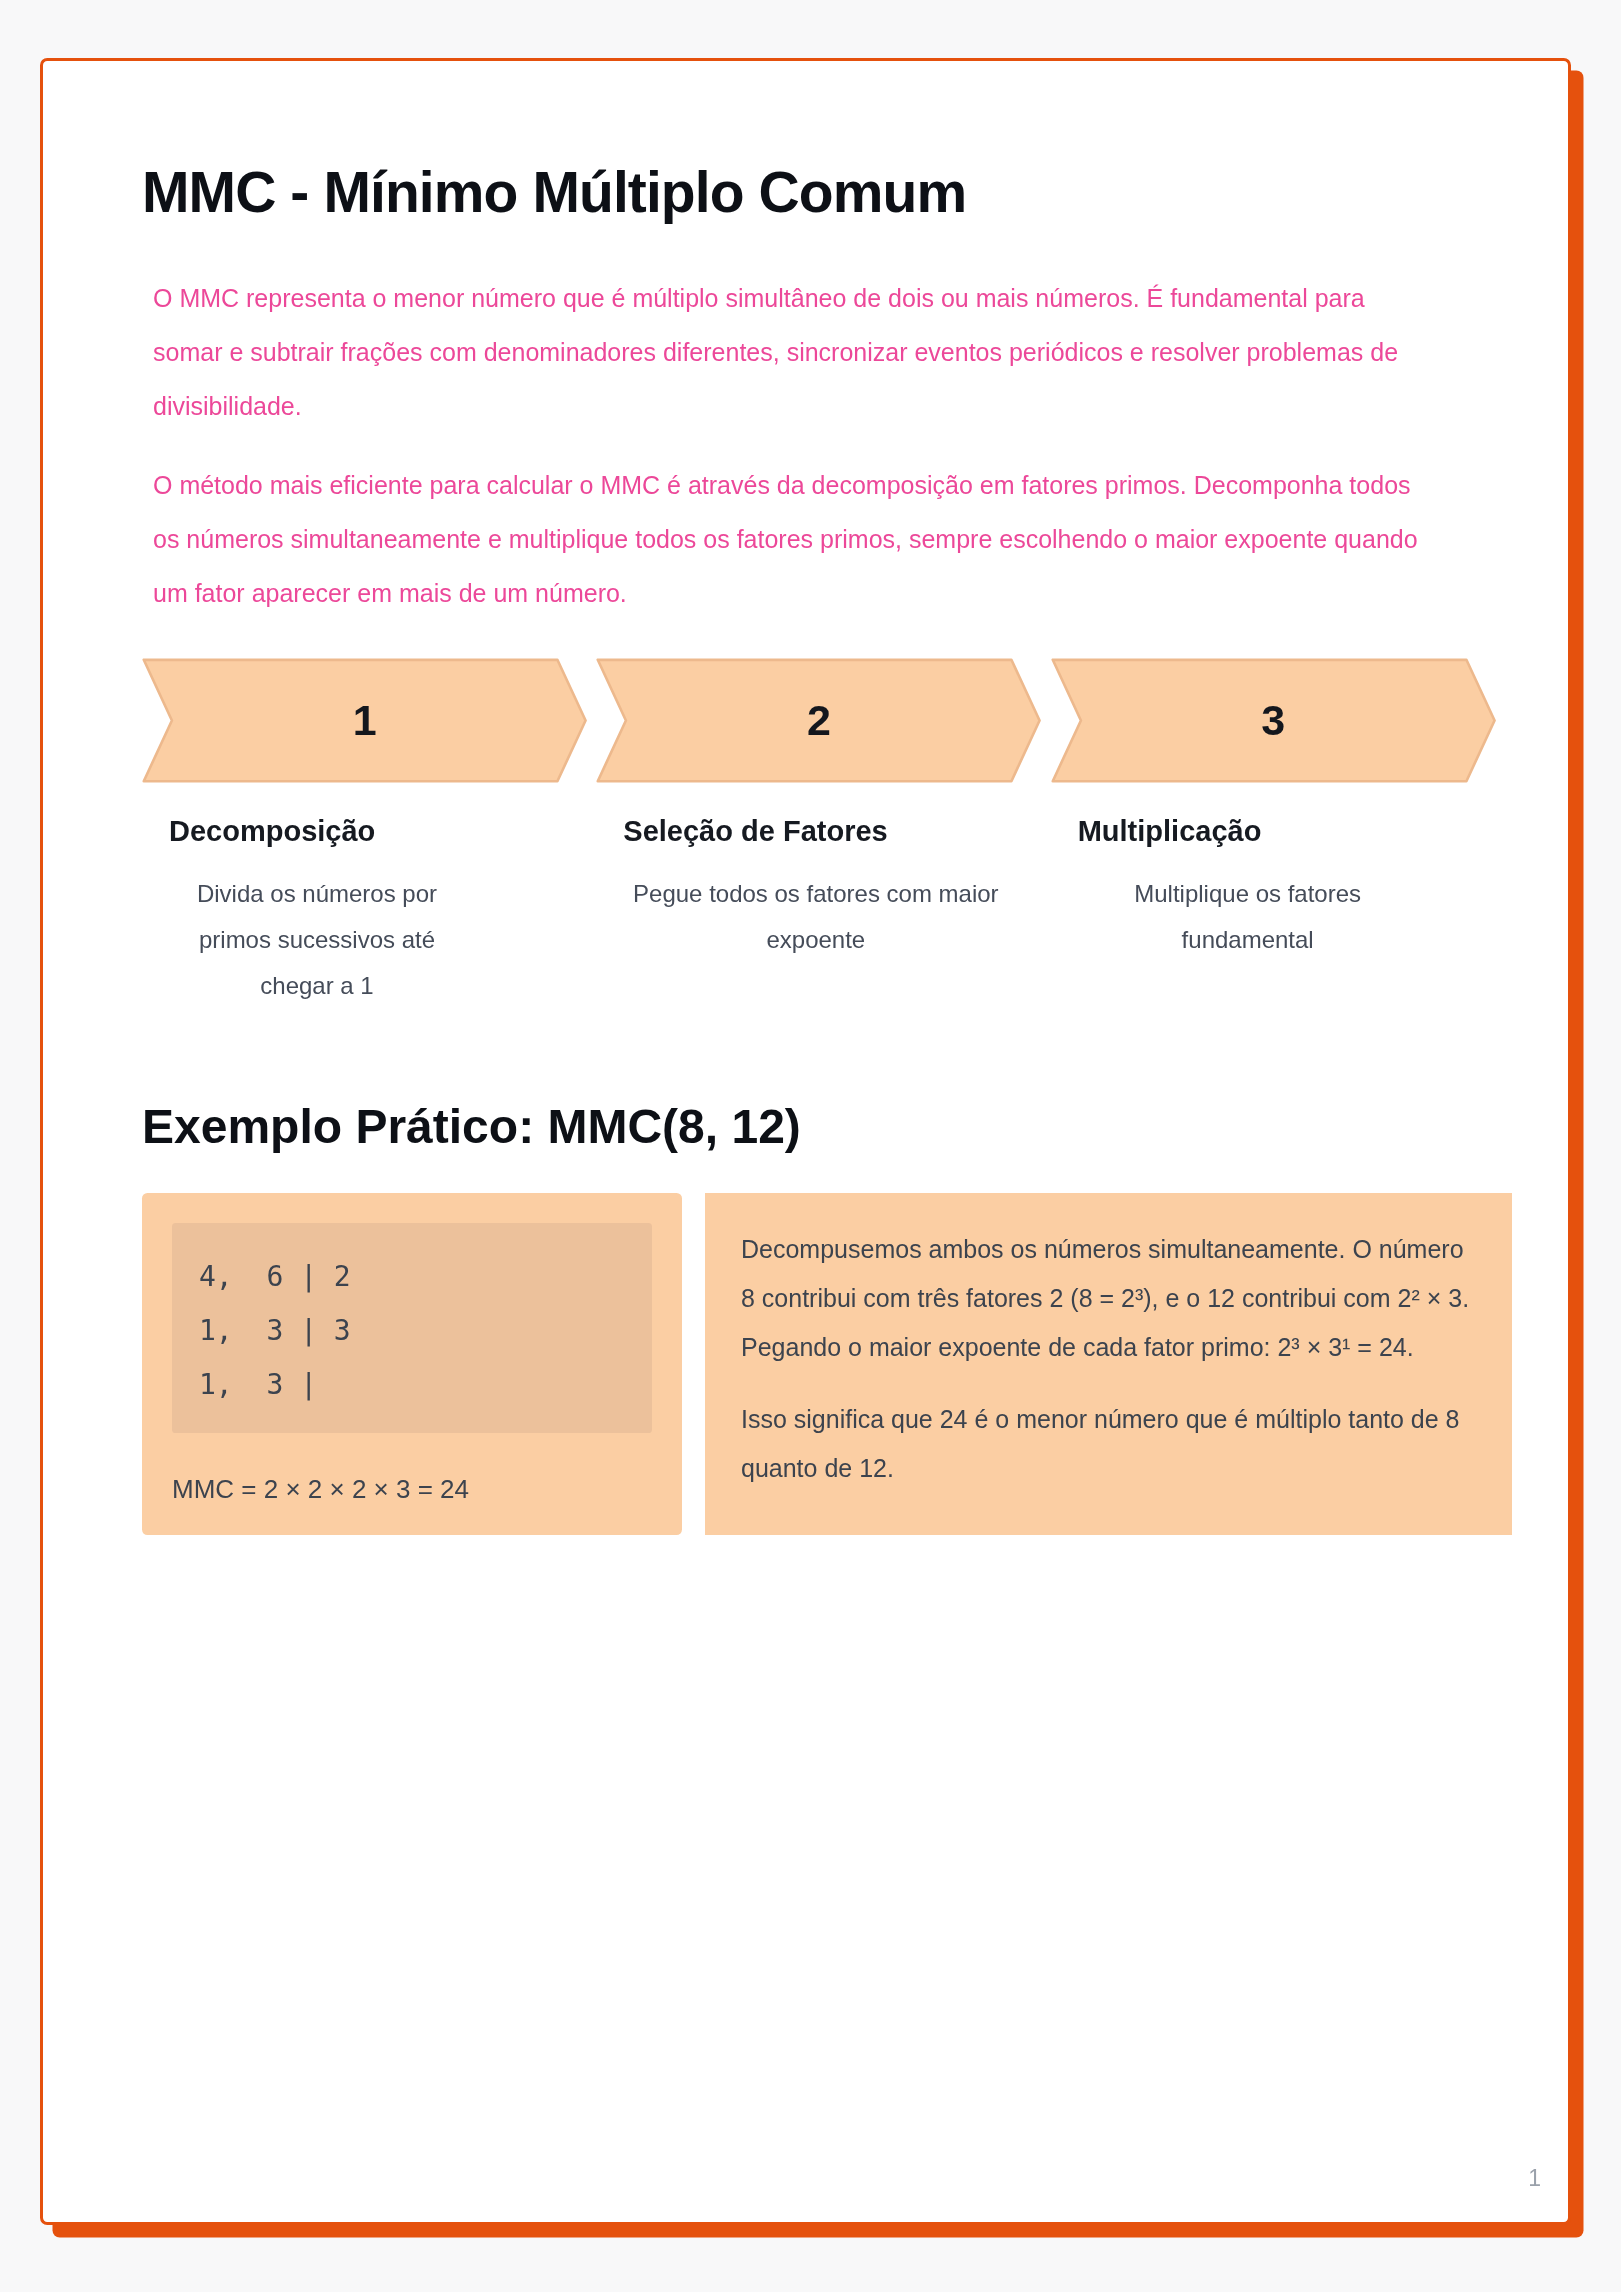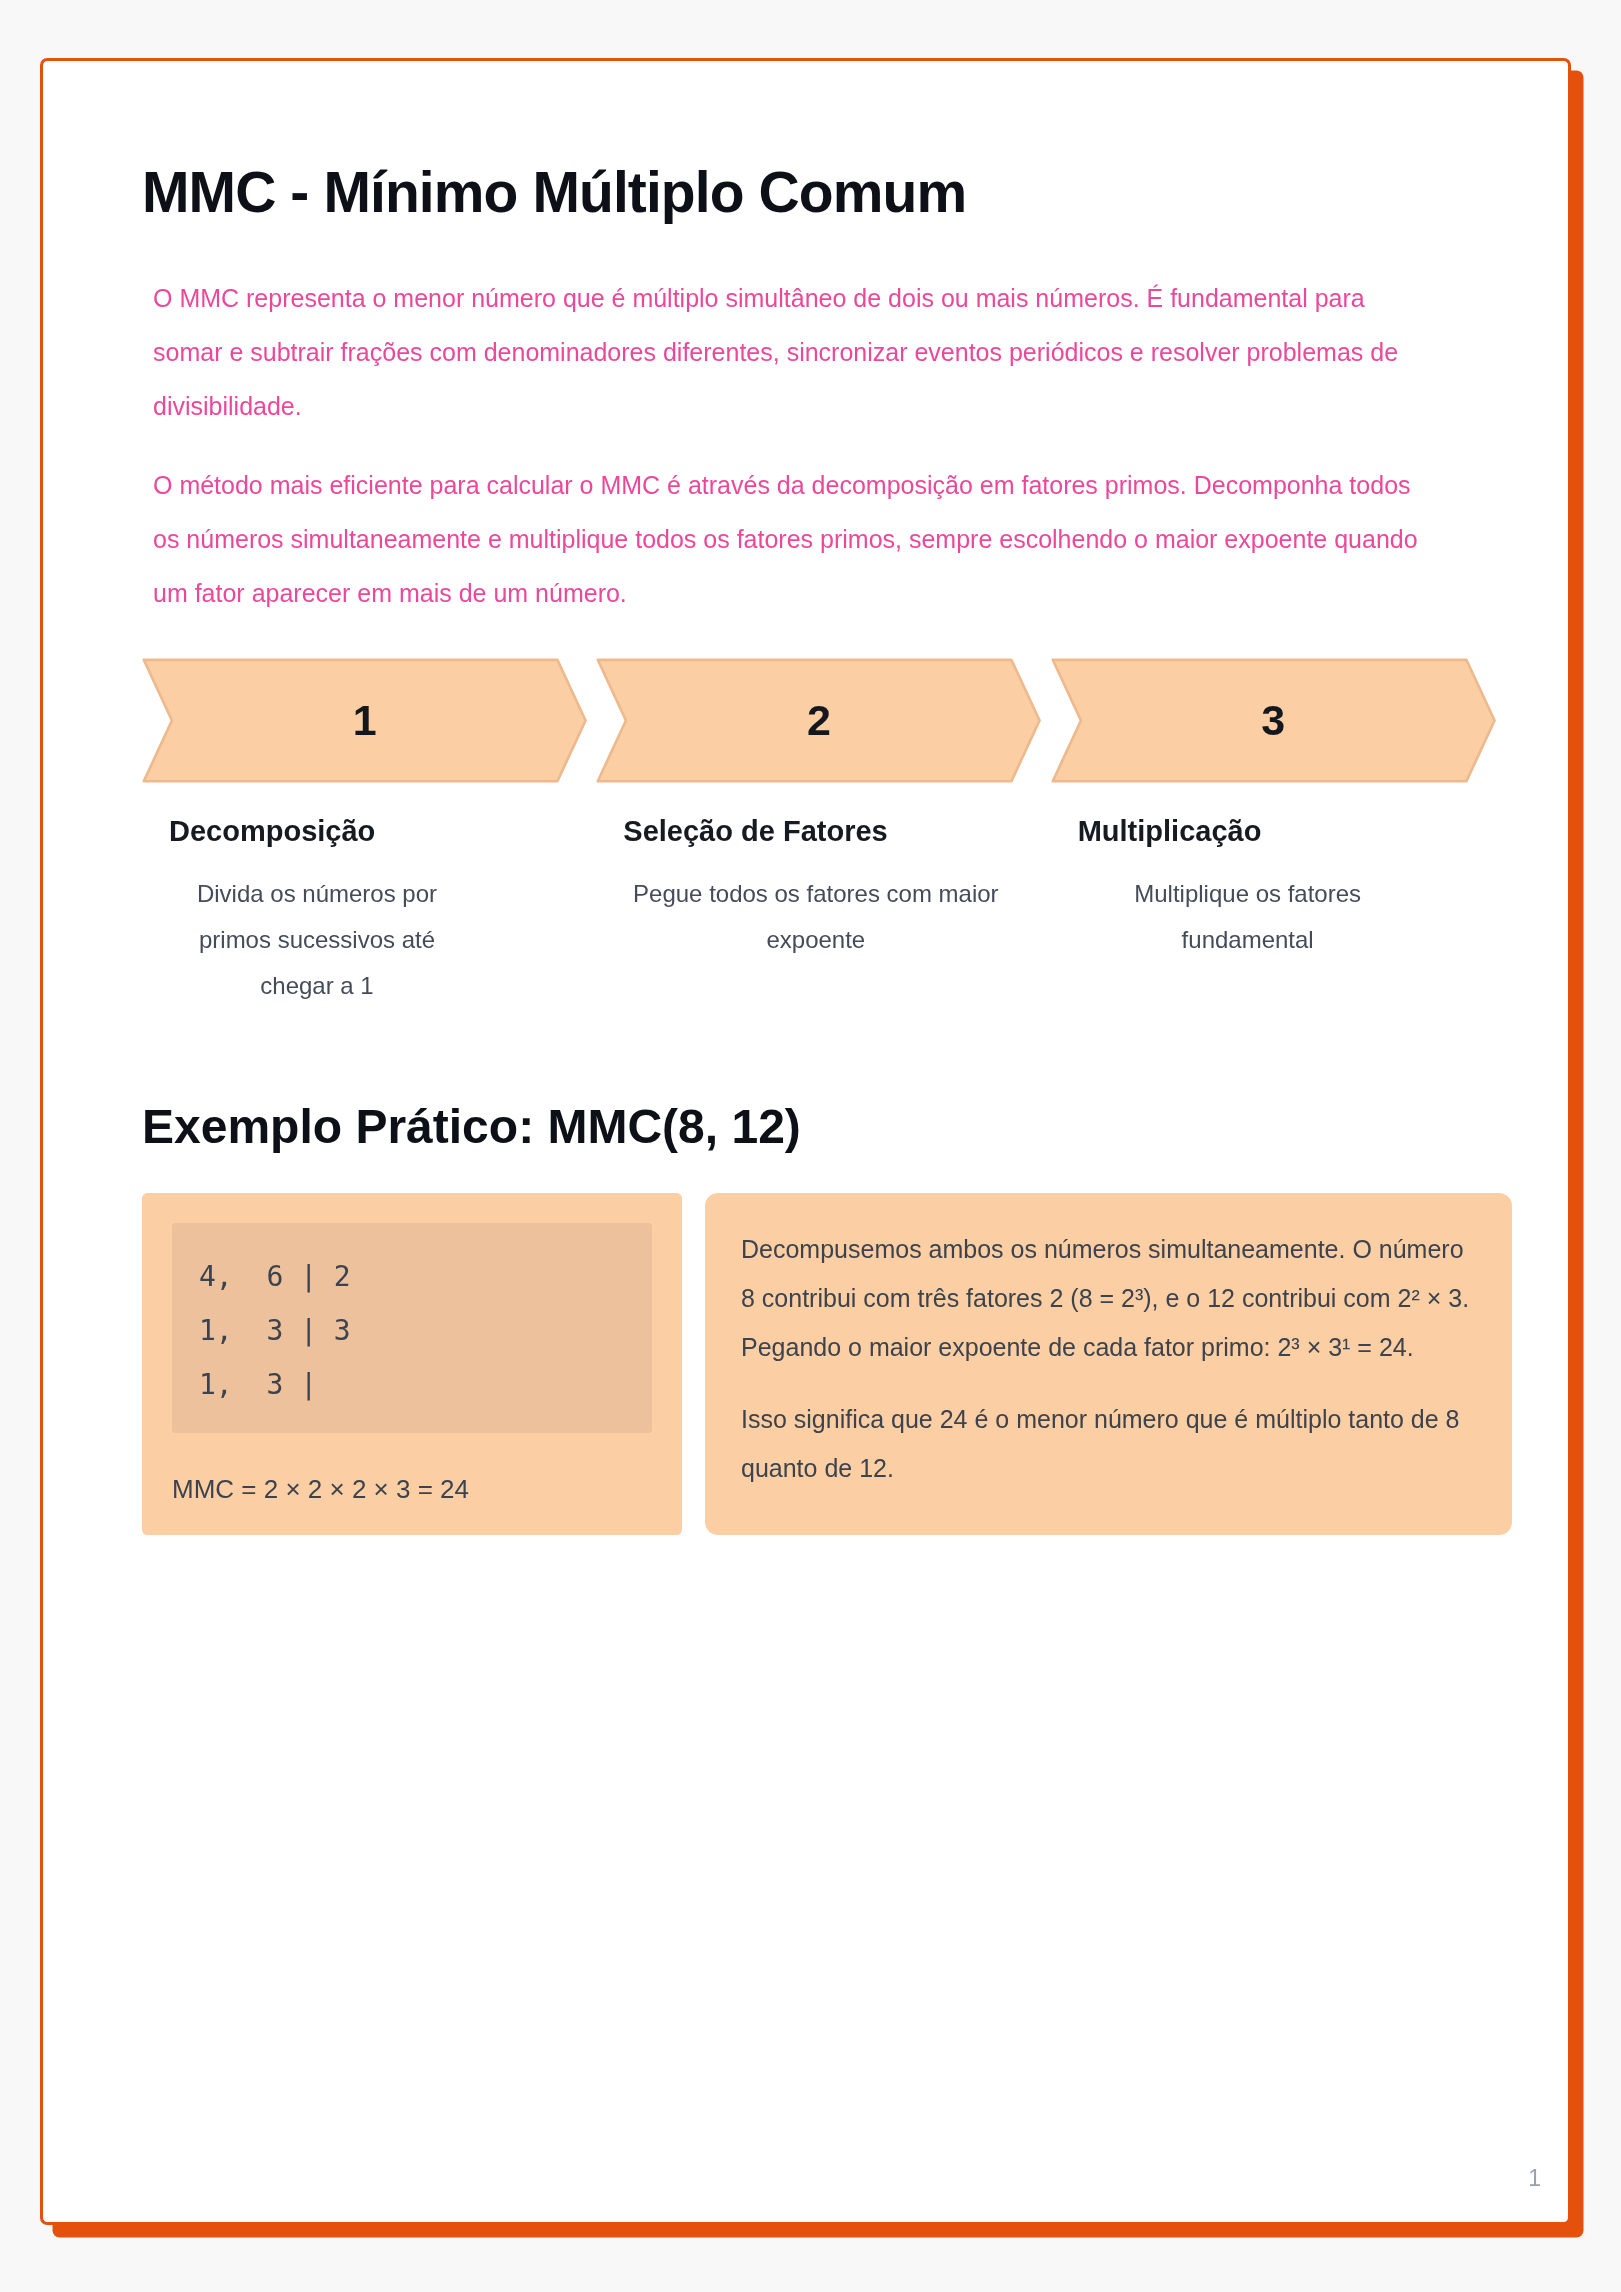--- a/index.html
+++ b/index.html
@@ -129,21 +129,21 @@
     color: #3c434e;
     white-space: pre;
   }
   .factor-result {
     margin-top: 41px;
     font-size: 26px;
     color: #3c434e;
   }
   .explain-box {
     background: #fbcea3;
-    border-radius: 13px;
+    border-radius: 0;
     box-sizing: border-box;
     padding: 32px 36px;
   }
   .explain-box p {
     margin: 0;
     font-size: 25px;
     line-height: 49px;
     color: #3c434e;
   }
   .explain-box p + p {

